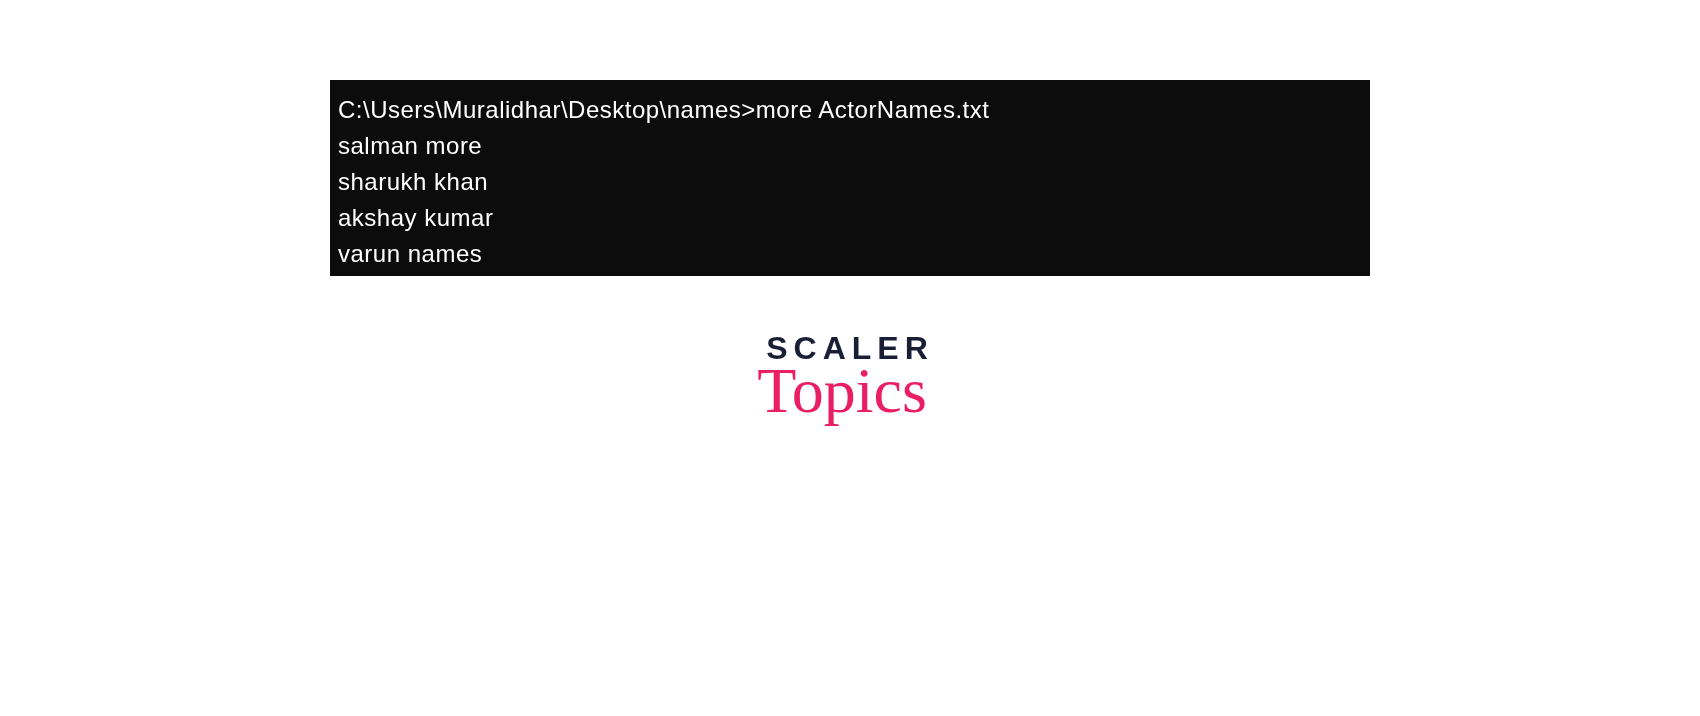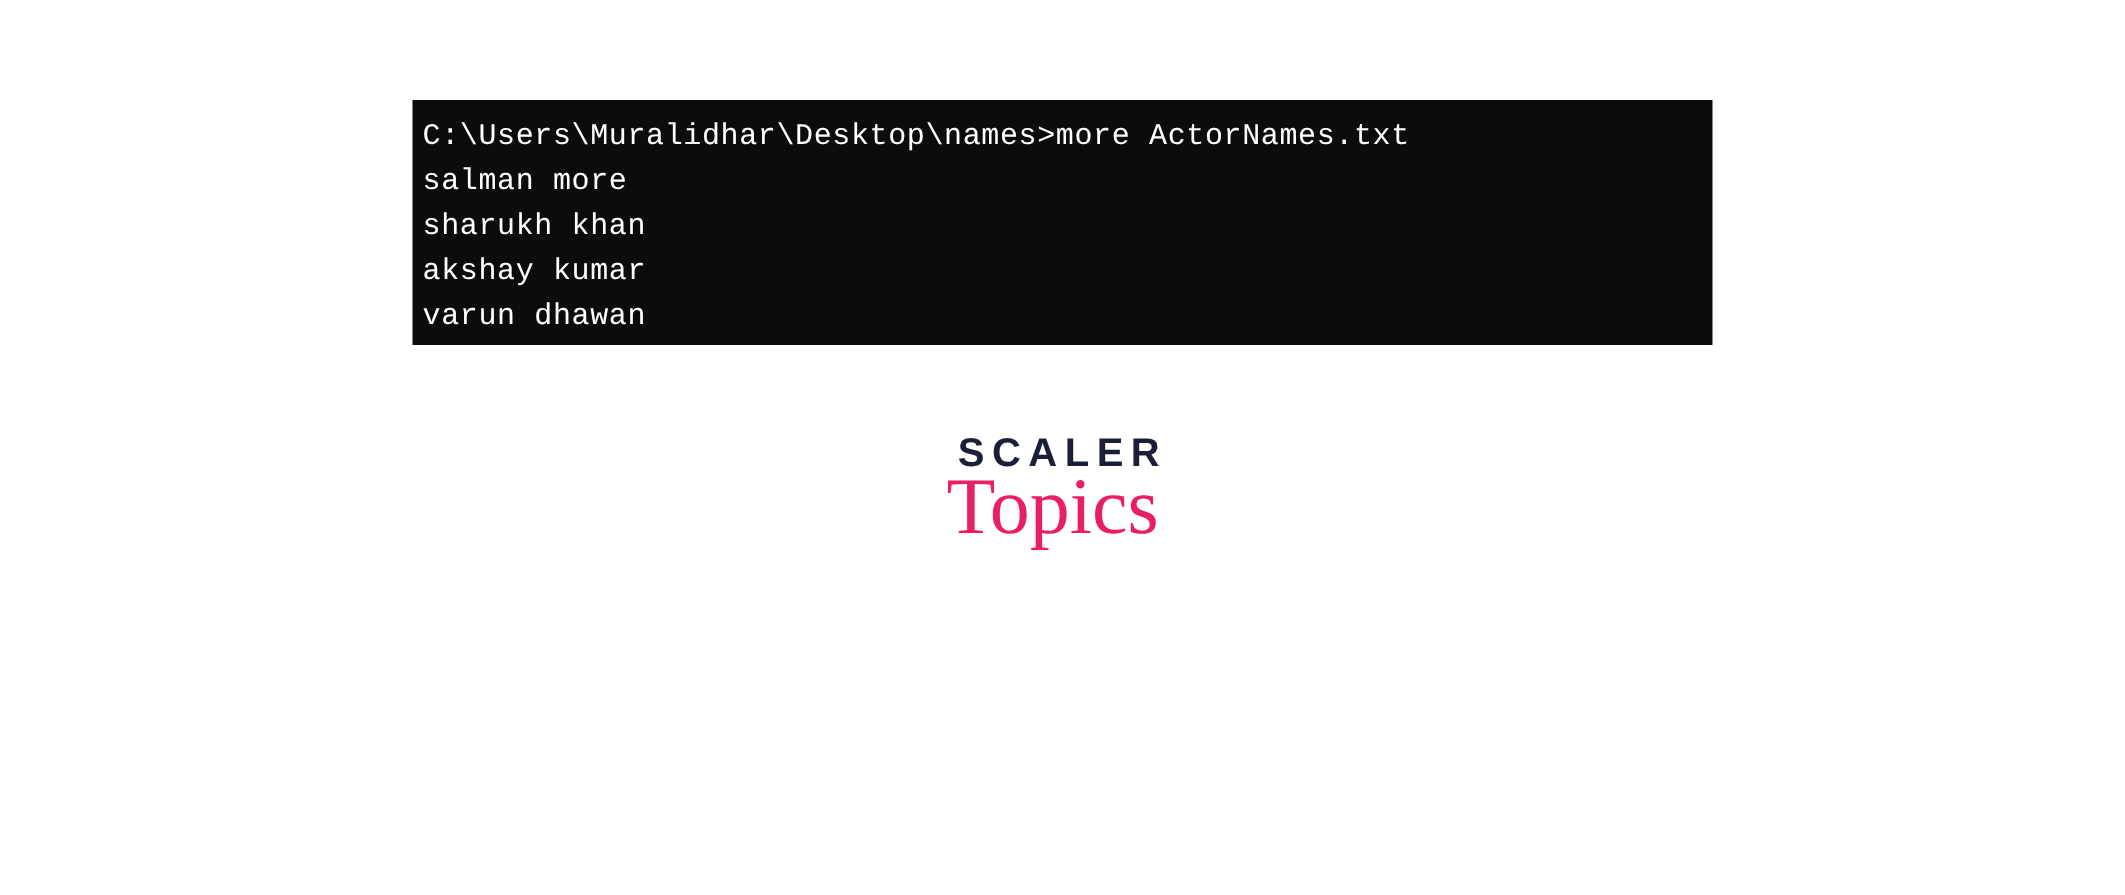--- a/index.html
+++ b/index.html
@@ -13,31 +13,31 @@
       background: #ffffff;
       display: flex;
       flex-direction: column;
       align-items: center;
       padding-top: 80px;
     }
     .terminal {
       width: 1040px;
       background: #0c0c0c;
       color: #ffffff;
-      font-family: Liberation Mono, monospace;
+      font-family: Liberation Sans, sans-serif;
       font-size: 24px;
       line-height: 1.5;
       padding: 12px 8px 4px 8px;
       letter-spacing: 0.5px;
     }
     .terminal-line {
       white-space: pre;
     }
     .logo-container {
-      margin-top: 70px;
+      margin-top: 56px;
       text-align: center;
     }
     .logo-main {
       font-family: 'Arial Black', Arial, sans-serif;
       font-weight: 900;
       font-size: 32px;
       letter-spacing: 6px;
       color: #1a1f36;
       line-height: 1;
     }
@@ -52,19 +52,19 @@
     }
   </style>
 </head>
 <body>
 
 <div class="terminal">
   <div class="terminal-line"><span>C:\Users\Muralidhar\Desktop\names&gt;</span><span>more ActorNames.txt</span></div>
   <div class="terminal-line">salman more</div>
   <div class="terminal-line">sharukh khan</div>
   <div class="terminal-line">akshay kumar</div>
-  <div class="terminal-line">varun dhawan</div>
+  <div class="terminal-line">varun names</div>
 </div>
 
 <div class="logo-container">
   <div class="logo-main">SCALER</div>
   <div class="logo-sub">Topics</div>
 </div>
 
 </body></html>

